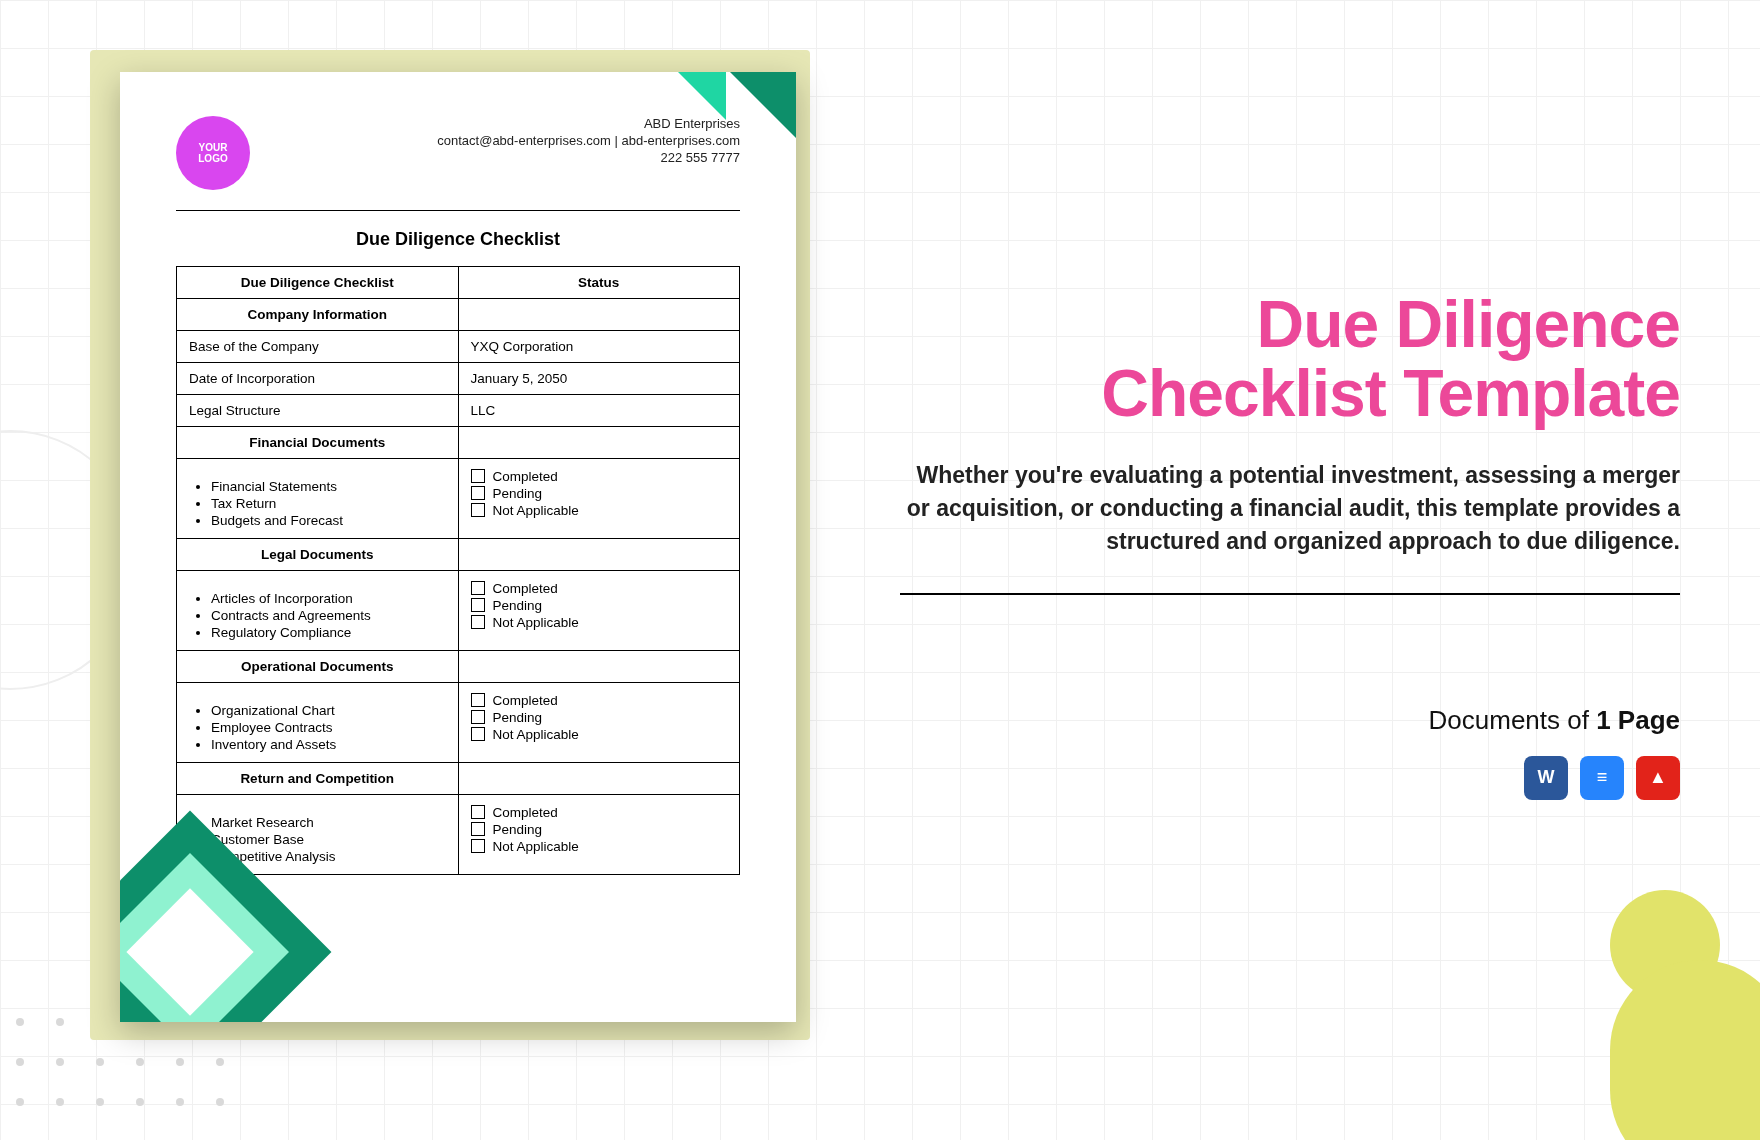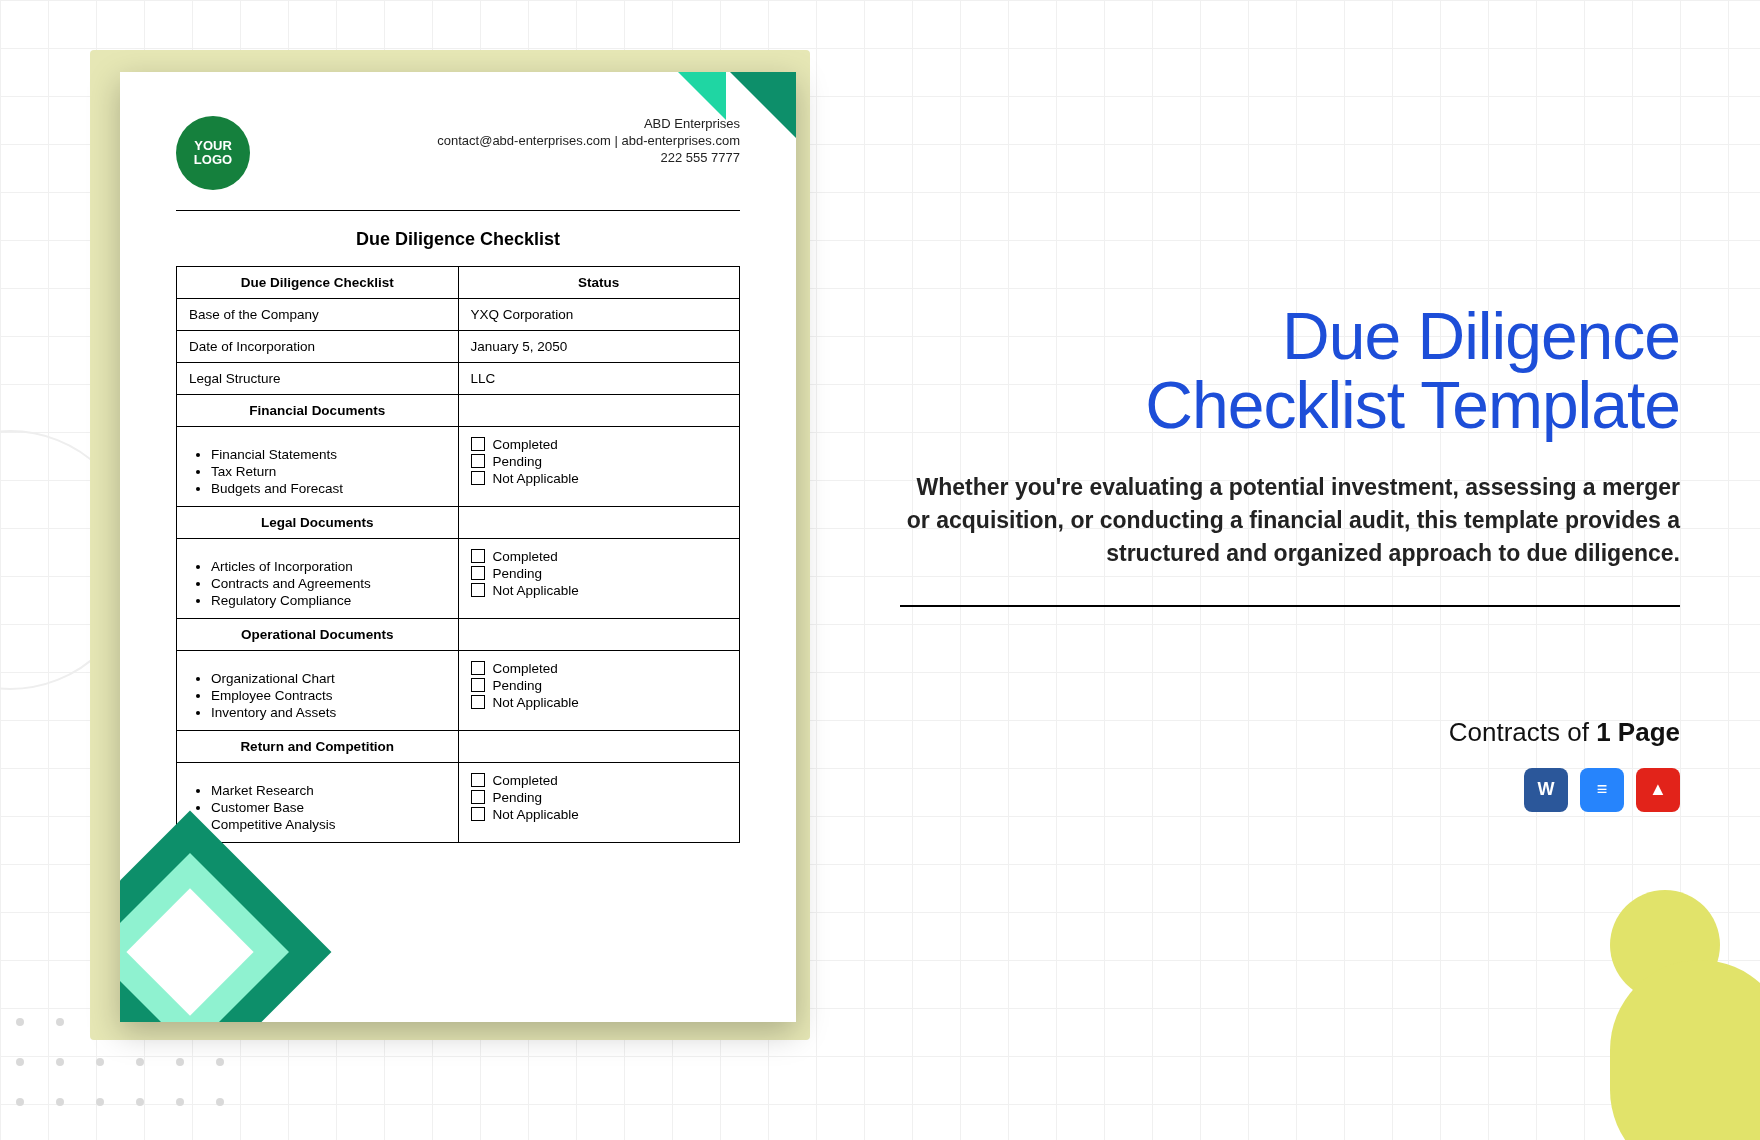--- a/index.html
+++ b/index.html
@@ -39,37 +39,37 @@
 }
 
 .tri-tr1{position:absolute; top:-2px; right:-2px; width:0;height:0;border-left:70px solid transparent;border-top:70px solid #0d8f6a;}
 .tri-tr2{position:absolute; top:-2px; right:70px; width:0;height:0;border-left:50px solid transparent;border-top:50px solid #1fd6a3;}
 .bl-deco{position:absolute; left:-30px; bottom:-30px; width:200px;height:200px; transform:rotate(45deg);}
 .bl-deco .sq1{position:absolute; inset:0; background:#0d8f6a;}
 .bl-deco .sq2{position:absolute; left:30px;top:30px;right:30px;bottom:30px; background:#8ff2d0;}
 .bl-deco .sq3{position:absolute; left:55px;top:55px;right:55px;bottom:55px; background:#fff;}
 
 .doc-head{ padding:44px 56px 10px 56px; display:flex; justify-content:space-between; align-items:flex-start;}
-.logo{ width:74px;height:74px;border-radius:50%; background:#15803d; color:#fff; display:flex; align-items:center; justify-content:center; text-align:center; font-size:13px; font-weight:700; line-height:1.1;}
+.logo{ width:74px;height:74px;border-radius:50%; background:#d946ef; color:#fff; display:flex; align-items:center; justify-content:center; text-align:center; font-size:10px; font-weight:700; line-height:1.1;}
 .co-info{text-align:right; font-size:13px; color:#222;}
 .co-info div{margin-bottom:2px;}
 .hr{margin:10px 56px 0 56px; border:none; border-top:1px solid #000;}
 .doc-title{text-align:center; font-weight:700; font-size:18px; margin:18px 0 16px 0;}
 
 .tbl{ margin:0 56px; border-collapse:collapse; width:calc(100% - 112px); font-size:13.5px;}
 .tbl td,.tbl th{ border:1.5px solid #000; padding:8px 12px; vertical-align:top;}
 .tbl th{ font-weight:700; text-align:center;}
 .sec{ font-weight:700; text-align:center;}
 .tbl ul{ list-style:disc; padding-left:22px;margin-top:12px;}
 .tbl ul li{ margin:2px 0;}
 .chk{ display:block; margin:2px 0;}
 .chk::before{content:""; display:inline-block; width:12px;height:12px;border:1.3px solid #000; margin-right:8px; vertical-align:-2px;}
 
 .right{ position:absolute; left:900px; top:290px; width:780px; text-align:right;}
-.title{ font-size:66px; font-weight:400; line-height:1.05; letter-spacing:-1px; color:#1d4ed8;margin-top:12px;}
+.title{ font-size:66px; font-weight:700; line-height:1.05; letter-spacing:-1px; color:#ec4899;}
 .desc{ margin-top:30px; font-size:23px; line-height:1.45; color:#222; font-weight:700;}
 .hr2{ margin-top:34px; border:none; border-top:2px solid #000;}
 .consists{ margin-top:110px; font-size:26px; color:#111;}
 .consists b{font-weight:800;text-align:center;}
 .icons{ margin-top:20px; display:flex; gap:12px; justify-content:flex-end;}
 .app-icon{ width:44px;height:44px;border-radius:8px; display:flex;align-items:center;justify-content:center; color:#fff; font-weight:800; font-size:18px;}
 .word{background:#2b579a;} .gdoc{background:#2684fc;} .pdf{background:#e2231a;}
 </style>
 </head>
 <body>
@@ -122,20 +122,24 @@
     <hr class="hr">
     <div class="doc-title">Due Diligence Checklist</div>
 
     <table class="tbl">
       <tbody>
           <tr>
         <th style="width:50%">Due Diligence Checklist</th>
         <th>Status</th>
       </tr>
       <tr>
+            <td class="sec">Company Information</td>
+            <td></td>
+          </tr>
+      <tr>
             <td>Base of the Company</td>
             <td>YXQ Corporation</td>
           </tr>
       <tr>
             <td>Date of Incorporation</td>
             <td>January 5, 2050</td>
           </tr>
       <tr>
             <td>Legal Structure</td>
             <td>LLC</td>
@@ -222,21 +226,21 @@
 </div>
 
 <div class="right">
   <div class="title">
     <div>Due Diligence</div>
     <div>Checklist Template</div>
   </div>
   <p class="desc">Whether you're evaluating a potential investment, assessing a merger or acquisition, or conducting a financial audit, this template provides a structured and organized approach to due diligence.</p>
   <hr class="hr2">
   <div class="consists">
-    <span>Contracts of </span><b>1 Page</b>
+    <span>Documents of </span><b>1 Page</b>
   </div>
   <div class="icons">
     <div class="app-icon word">
         <span>W</span>
       </div>
     <div class="app-icon gdoc">
         <span>≡</span>
       </div>
     <div class="app-icon pdf">
         <span>▲</span>

